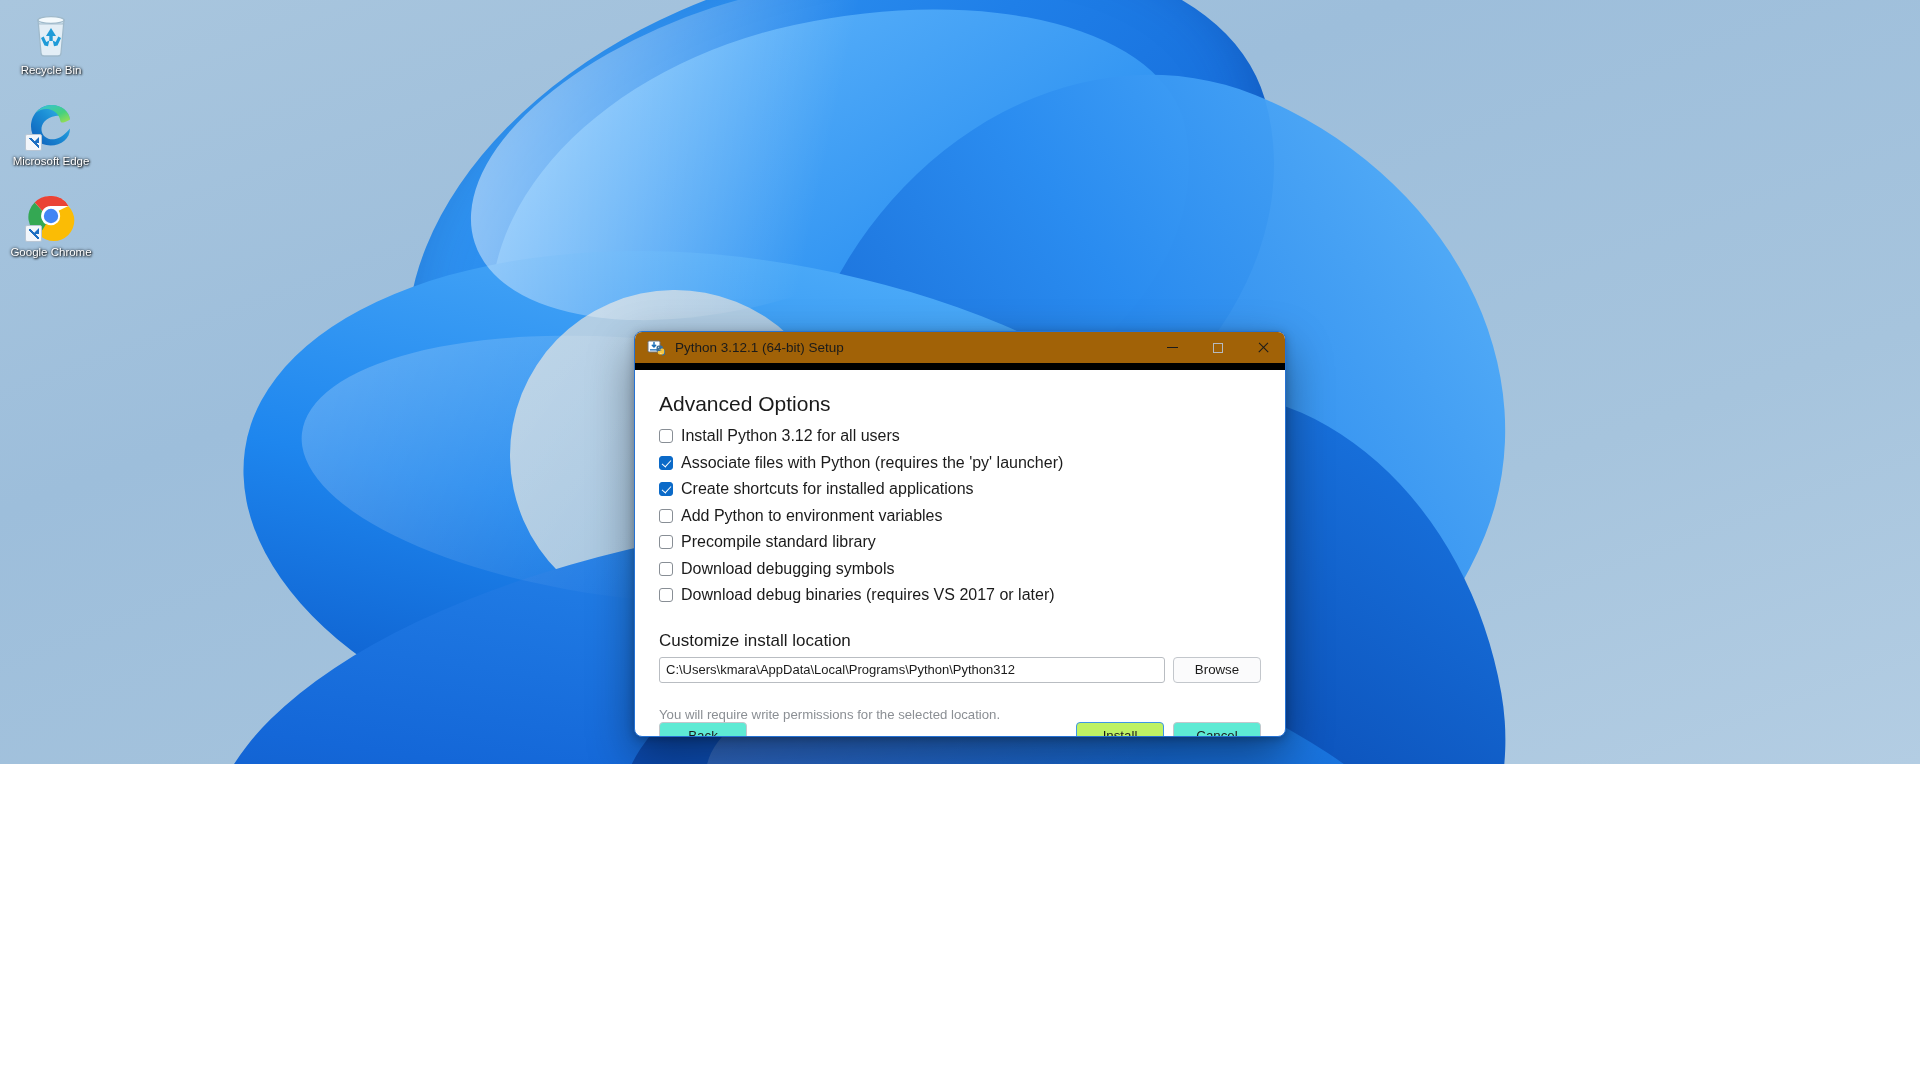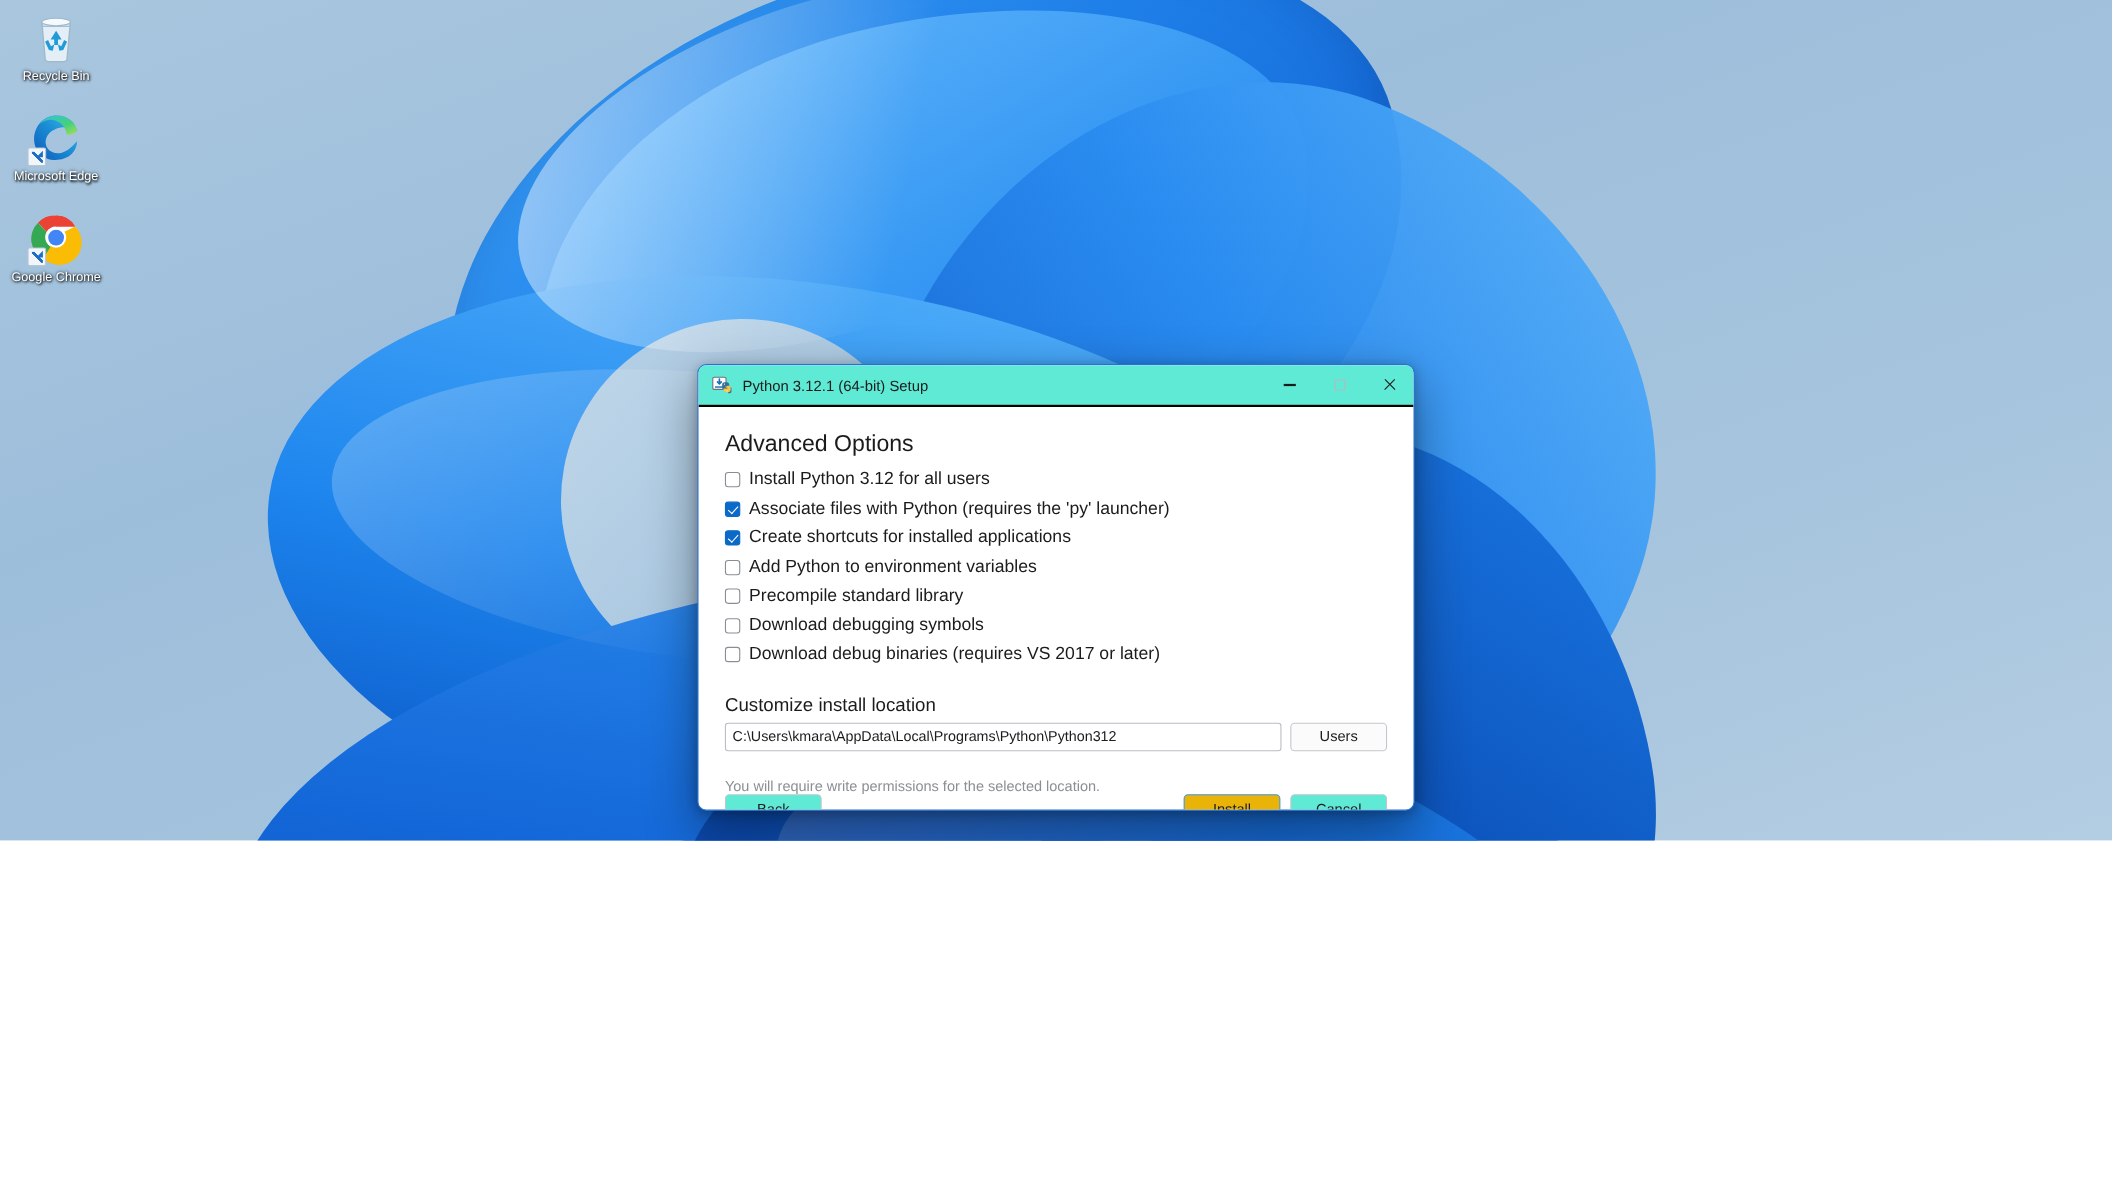--- a/index.html
+++ b/index.html
@@ -157,25 +157,25 @@
     border-radius: 8px;
     box-shadow: 0 18px 46px rgba(0,0,0,.40), 0 2px 10px rgba(0,0,0,.25);
     overflow: hidden;
     display: flex;
     flex-direction: column;
     font-family: "Liberation Sans", sans-serif;
   }
 
   #titlebar {
     height: 38px;
-    background: #5eead4;
+    background: #a16207;
     display: flex;
     align-items: center;
     flex: 0 0 38px;
-    border-bottom: 2px solid #000000;
+    border-bottom: 7px solid #000000;
   }
   #title-icon {
     width: 18px; height: 18px;
     margin-left: 12px; margin-right: 10px;
     position: relative;
     flex: 0 0 18px;
   }
   #title-text {
     font-size: 13.5px;
     color: #1b1b1b;
@@ -384,21 +384,21 @@
     border: 1px solid #c3c7cc;
     border-radius: 4px;
     background: #5eead4;
     font-size: 13.3px;
     color: #1b1b1b;
     font-family: "Liberation Sans", sans-serif;
     cursor: default;
   }
   #install-button {
     border: 1.6px solid #3d96e8;
-    background: #eab308;
+    background: #bef264;
     margin-right: 9px;
   }
   #footer-spacer { flex: 1 1 auto; }
 </style>
 </head>
 <body>
 
 <div id="desktop">
 
   <div id="bloom">
@@ -544,21 +544,21 @@
             <span class="cb"></span>
             <span class="opt-label">Download debug binaries (requires VS 2017 or later)</span>
           </div>
 
         </div>
 
         <div id="loc-section">
           <div id="loc-label">Customize install location</div>
           <div id="loc-row">
             <input id="loc-input" type="text" value="C:\Users\kmara\AppData\Local\Programs\Python\Python312" style="">
-            <button id="browse-button">Users</button>
+            <button id="browse-button">Browse</button>
           </div>
           <div id="loc-hint">You will require write permissions for the selected location.</div>
         </div>
 
         <div id="footer">
           <button class="dlg-button" id="back-button">Back</button>
           <div id="footer-spacer"></div>
           <button class="dlg-button" id="install-button">Install</button>
           <button class="dlg-button" id="cancel-button">Cancel</button>
         </div>

